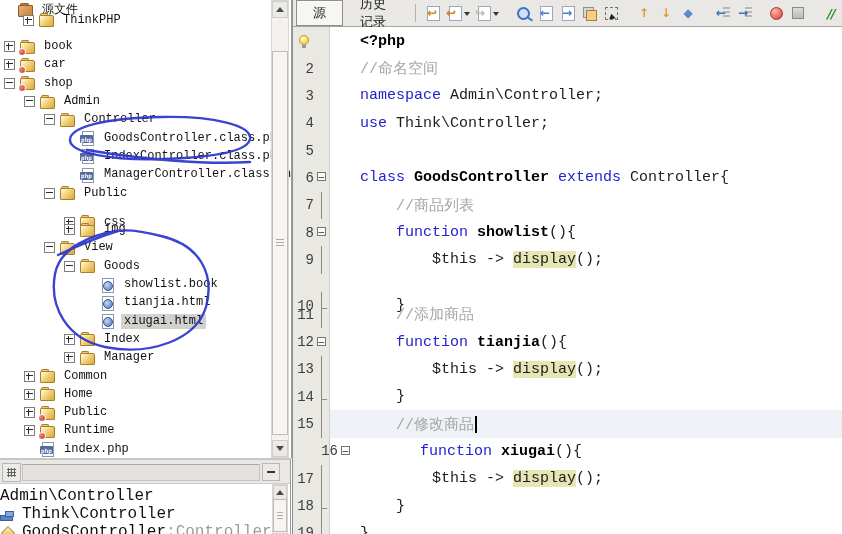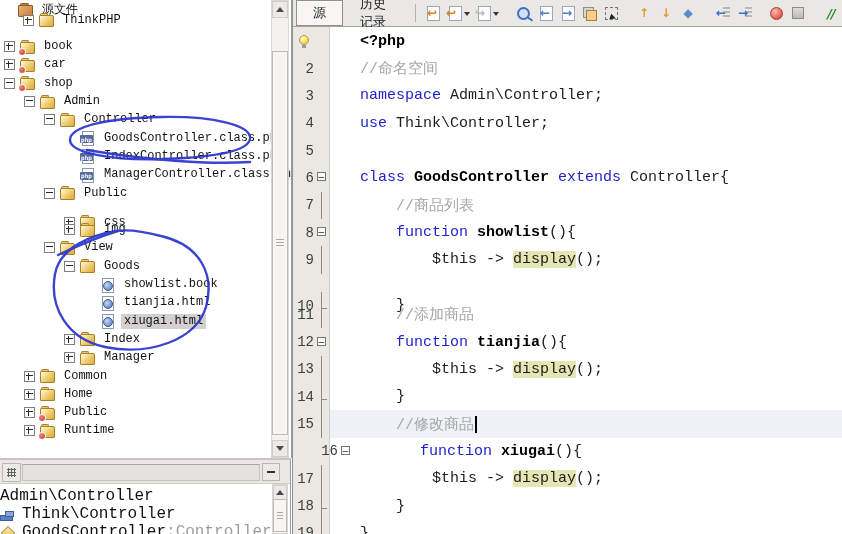--- a/index.html
+++ b/index.html
@@ -259,20 +259,25 @@
           </span>
     <span class="lbl">Public</span>
   </div>
         <div class="tree-row" style="top: 421.9px; left: 24px;">
     <span class="hdl plus"></span>
     <span class="ti ic-folder ic-err">
             <i class="errdot"></i>
           </span>
     <span class="lbl">Runtime</span>
   </div>
+        <div class="tree-row" style="top: 440.2px; left: 24px;">
+    <span class="hdl hidden"></span>
+    <span class="ti ic-page ic-php"></span>
+    <span class="lbl">index.php</span>
+  </div>
       </div>
 
     <svg class="annotations" width="291" height="458" viewBox="0 0 291 458">
       <g fill="none" stroke="#2a35cc" stroke-width="2.4" stroke-linecap="round" opacity="0.92">
         <path d="M 250,139 C 252,125 212,116 162,117 C 108,118 70,126 70,140 C 70,153 112,161 165,159 C 218,157 248,151 250,139 Z"></path>
         <path d="M 87,150 C 140,159 205,165 250,162"></path>
         <path d="M 116,231 C 92,235 60,247 55,274 C 49,307 67,339 105,347 C 150,356 196,340 206,307 C 215,274 200,245 161,236 C 146,232 129,229 116,231 Z"></path>
         <path d="M 58,255 C 75,247 98,237 118,231"></path>
       </g>
     </svg>

